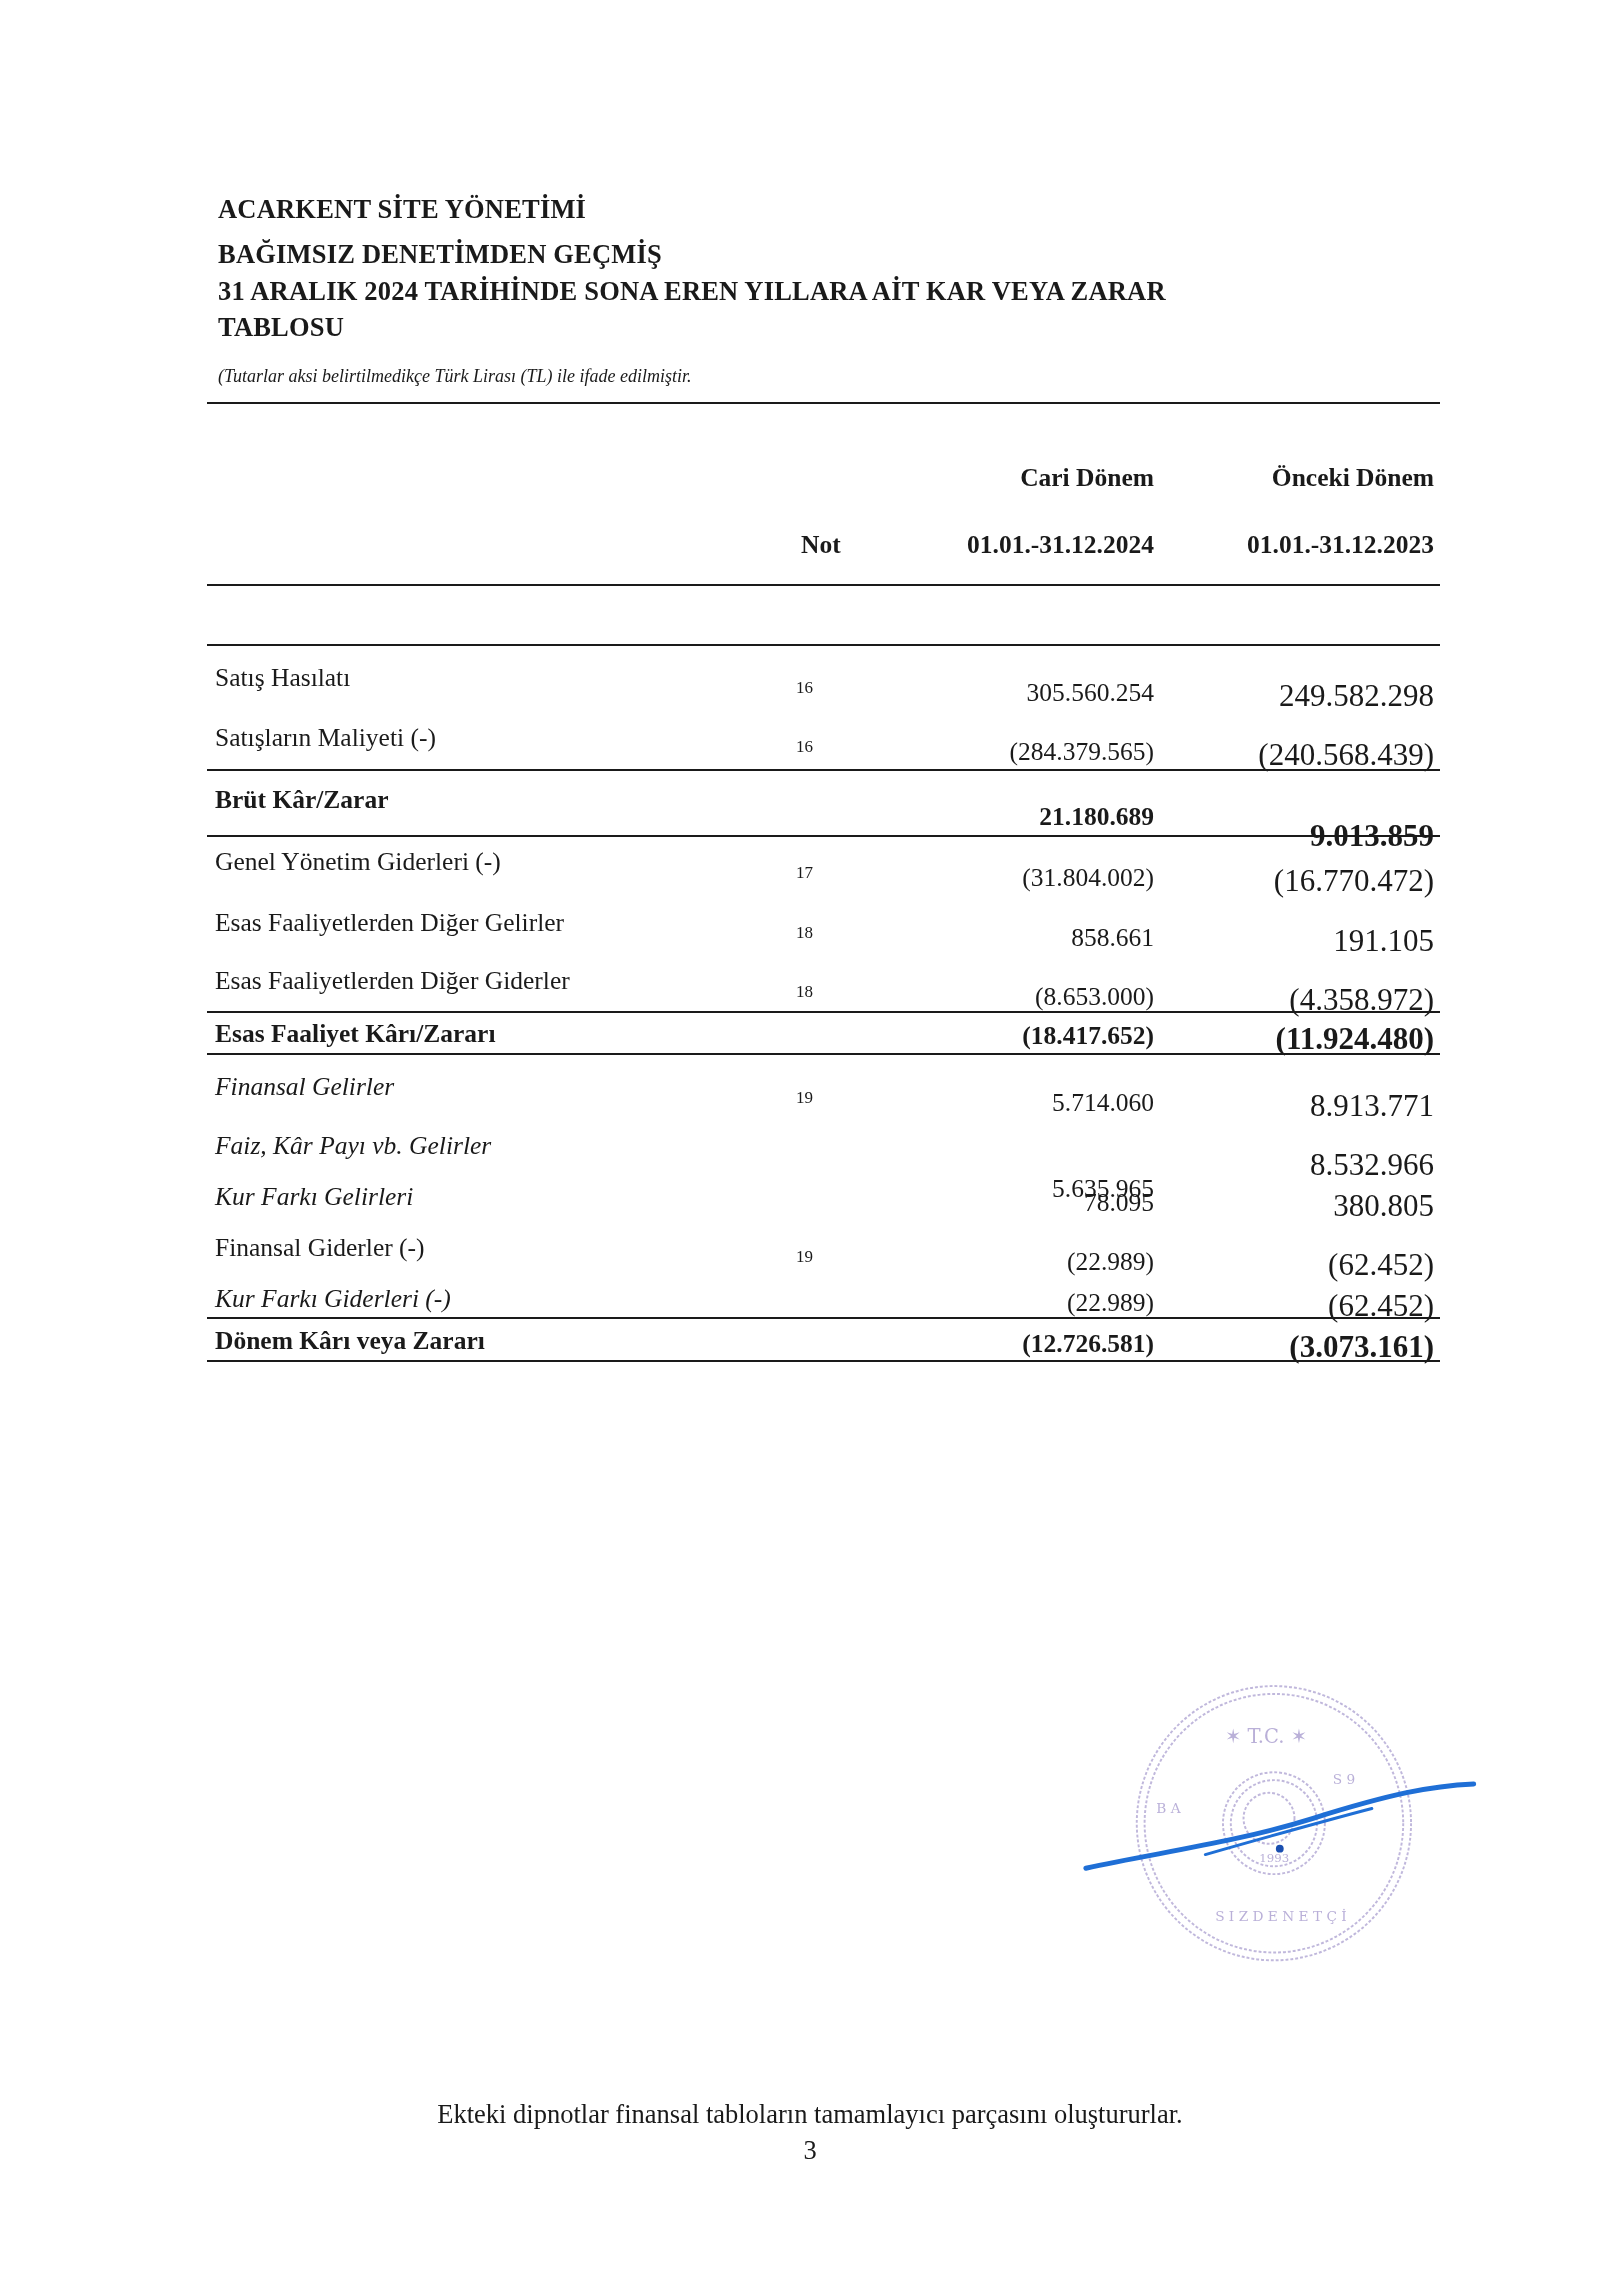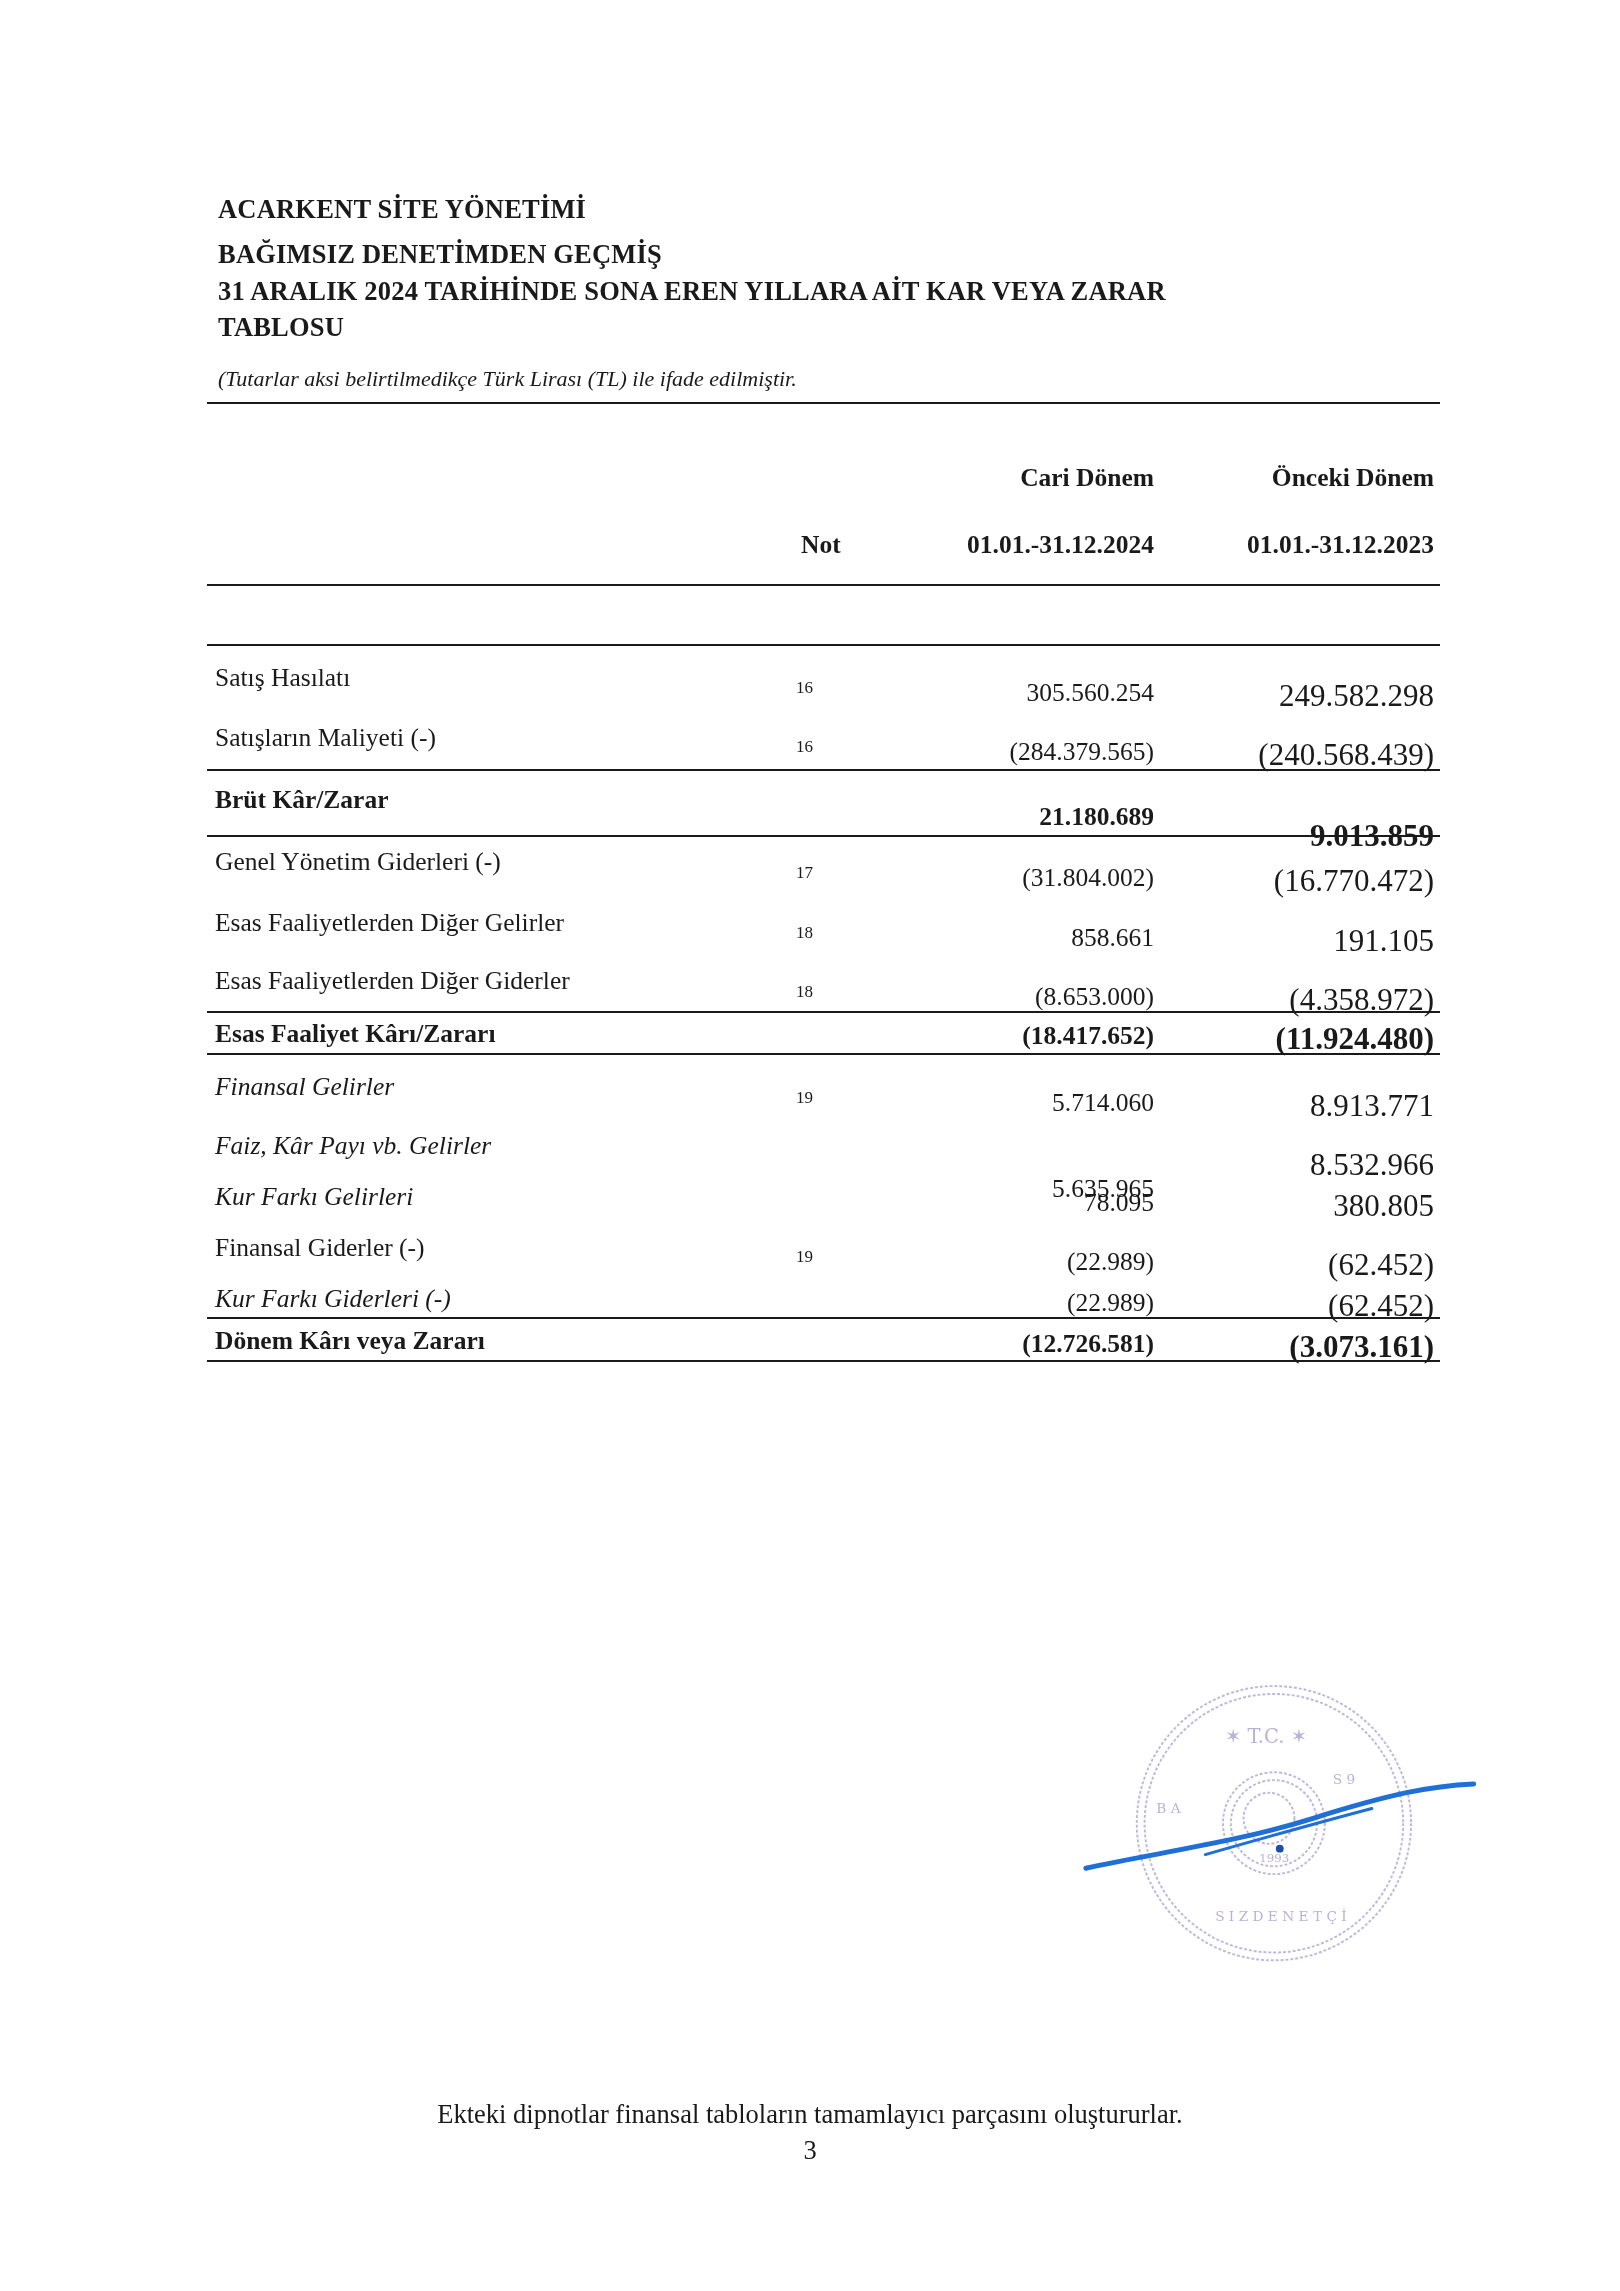--- a/index.html
+++ b/index.html
@@ -6,21 +6,21 @@
     body {
       width: 1620px; height: 2292px; position: relative; overflow: hidden;
       font-family: "Liberation Serif", "DejaVu Serif", serif; color: #1a1a1a;
     }
     .abs { position: absolute; }
     .title-line {
       left: 218px; font-weight: bold; font-size: 26.5px; line-height: 31px;
       letter-spacing: 0.2px; white-space: nowrap;
     }
     .subtitle {
-      left: 218px; top: 366px; font-style: italic; font-size: 22px;
+      left: 218px; top: 366px; font-style: italic; font-size: 18px;
       white-space: nowrap;
     }
     .rule { background: #1a1a1a; height: 2px; left: 207px; width: 1233px; }
     .hdr { font-weight: bold; font-size: 25.5px; white-space: nowrap; text-align: right; }
     .label { left: 215px; font-size: 25.5px; white-space: nowrap; }
     .label.bold { font-weight: bold; }
     .label.italic { font-style: italic; }
     .note { left: 796px; width: 59px; font-size: 17px; text-align: left; white-space: nowrap; }
     .v1 { right: calc(1620px - 1154px); font-size: 25.5px; text-align: right; white-space: nowrap; }
     .v2 { right: calc(1620px - 1434px); font-size: 31px; text-align: right; white-space: nowrap; }

